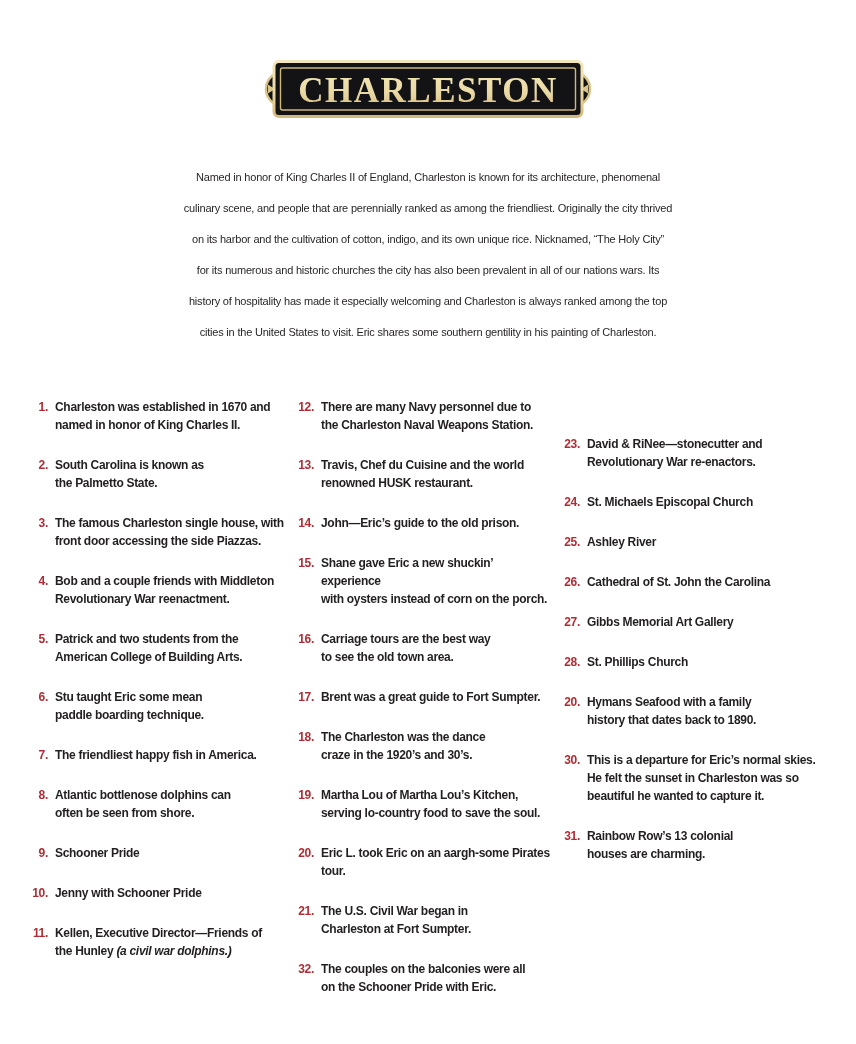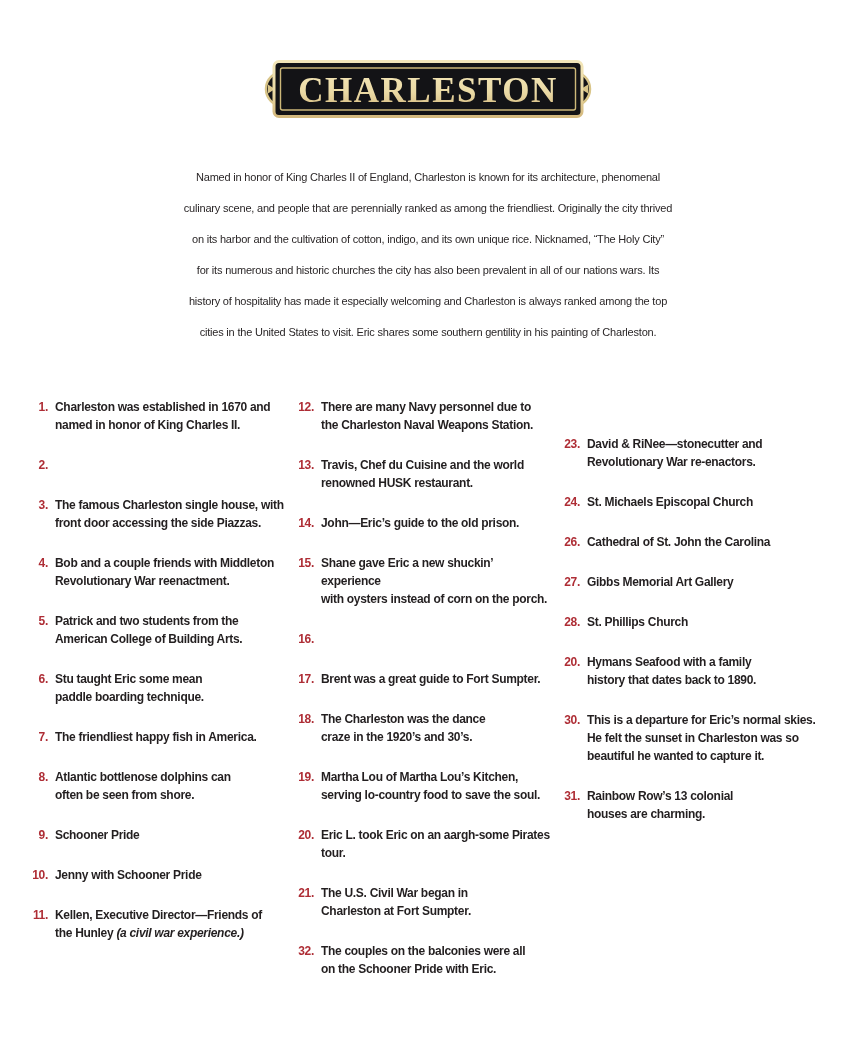--- a/index.html
+++ b/index.html
@@ -76,20 +76,22 @@
 
 <div class="columns">
   <div class="col col-1">
       <div class="item">
         <span class="num">1.</span>
         <span class="txt">Charleston was established in 1670 and
 named in honor of King Charles II.</span>
       </div>
       <div class="item">
         <span class="num">2.</span>
+        <span class="txt">South Carolina is known as
+the Palmetto State.</span>
       </div>
       <div class="item">
         <span class="num">3.</span>
         <span class="txt">The famous Charleston single house, with
 front door accessing the side Piazzas.</span>
       </div>
       <div class="item">
         <span class="num">4.</span>
         <span class="txt">Bob and a couple friends with Middleton
 Revolutionary War reenactment.</span>
@@ -117,21 +119,21 @@
         <span class="num">9.</span>
         <span class="txt">Schooner Pride</span>
       </div>
       <div class="item">
         <span class="num">10.</span>
         <span class="txt">Jenny with Schooner Pride</span>
       </div>
       <div class="item">
         <span class="num">11.</span>
         <span class="txt">Kellen, Executive Director—Friends of
-the Hunley<i> (a civil war experience.)</i></span>
+the Hunley<i> (a civil war dolphins.)</i></span>
       </div>
     </div>
   <div class="col col-2">
       <div class="item">
         <span class="num">12.</span>
         <span class="txt">There are many Navy personnel due to
 the Charleston Naval Weapons Station.</span>
       </div>
       <div class="item">
         <span class="num">13.</span>
@@ -142,20 +144,22 @@
         <span class="num">14.</span>
         <span class="txt">John—Eric’s guide to the old prison.</span>
       </div>
       <div class="item">
         <span class="num">15.</span>
         <span class="txt">Shane gave Eric a new shuckin’ experience
 with oysters instead of corn on the porch.</span>
       </div>
       <div class="item">
         <span class="num">16.</span>
+        <span class="txt">Carriage tours are the best way
+to see the old town area.</span>
       </div>
       <div class="item">
         <span class="num">17.</span>
         <span class="txt">Brent was a great guide to Fort Sumpter.</span>
       </div>
       <div class="item">
         <span class="num">18.</span>
         <span class="txt">The Charleston was the dance
 craze in the 1920’s and 30’s.</span>
       </div>
@@ -181,20 +185,24 @@
     </div>
   <div class="col col-3">
       <div class="item">
         <span class="num">23.</span>
         <span class="txt">David &amp; RiNee—stonecutter and
 Revolutionary War re-enactors.</span>
       </div>
       <div class="item">
         <span class="num">24.</span>
         <span class="txt">St. Michaels Episcopal Church</span>
+      </div>
+      <div class="item">
+        <span class="num">25.</span>
+        <span class="txt">Ashley River</span>
       </div>
       <div class="item">
         <span class="num">26.</span>
         <span class="txt">Cathedral of St. John the Carolina</span>
       </div>
       <div class="item">
         <span class="num">27.</span>
         <span class="txt">Gibbs Memorial Art Gallery</span>
       </div>
       <div class="item">

